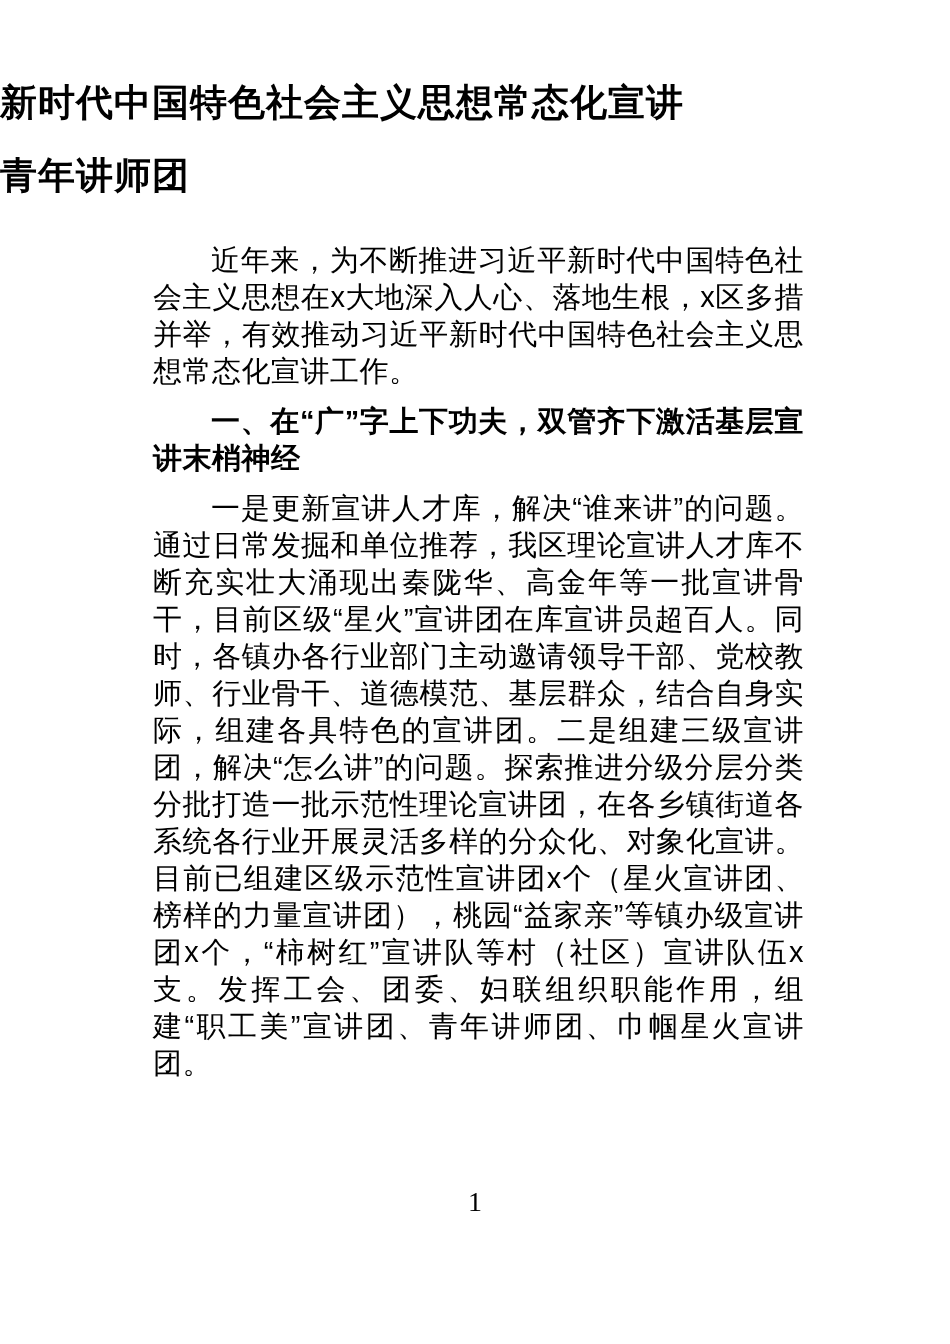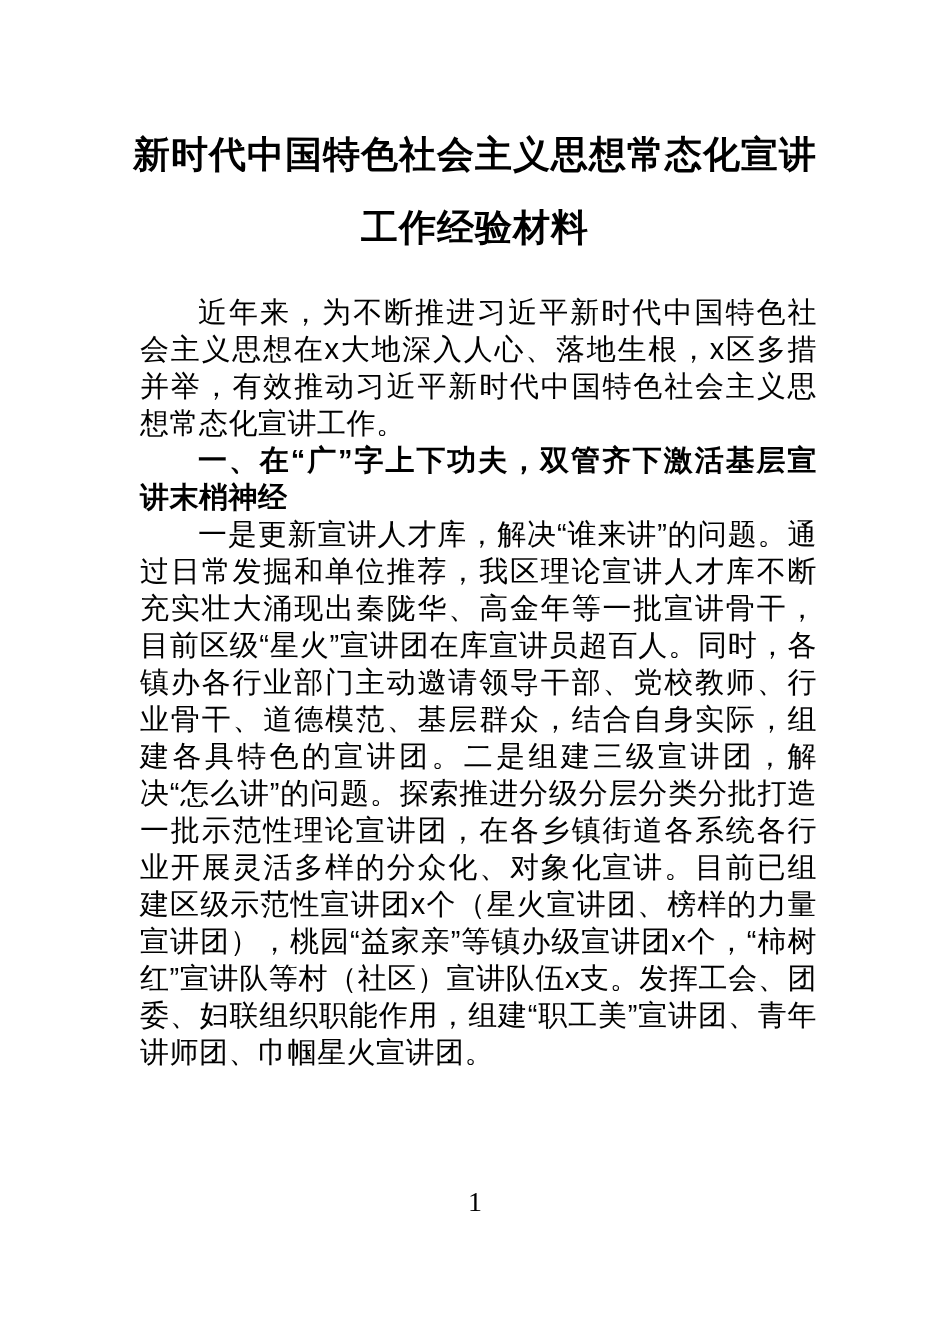--- a/index.html
+++ b/index.html
@@ -12,35 +12,35 @@
     position: relative;
     width: 950px;
     height: 1344px;
     margin: 0 auto;
     background: #ffffff;
     color: #000000;
     font-family: "Liberation Sans", sans-serif;
     overflow: hidden;
   }
   .doc-title {
-    padding-top: 118px;
-    text-align: center;
+    padding-top: 66px;
+    text-align: left;
     font-size: 37px;
     font-weight: 700;
     line-height: 73px;
     letter-spacing: 1px;
   }
   .doc-title .title-line {
     white-space: nowrap;
   }
   .content {
     margin: 30px 133px 0 140px; 
   }
   .content p {
-    margin: 0;
+    margin: 13px;
     font-size: 29px;
     line-height: 37px;
     text-align: justify;
     text-justify: inter-character;
     text-indent: 2em;
     font-weight: 400;
     letter-spacing: 0.5px;
   }
   .content p.heading {
     font-weight: 700;
@@ -55,21 +55,21 @@
     font-size: 28px;
     color: #000000;
   }
 </style>
 </head>
 <body>
 
 <div class="page">
   <div class="doc-title">
     <div class="title-line">新时代中国特色社会主义思想常态化宣讲</div>
-    <div class="title-line">工作经验材料</div>
+    <div class="title-line">青年讲师团</div>
   </div>
 
   <div class="content">
       <p class="body">近年来，为不断推进习近平新时代中国特色社会主义思想在x大地深入人心、落地生根，x区多措并举，有效推动习近平新时代中国特色社会主义思想常态化宣讲工作。</p>
       <p class="heading">一、在“广”字上下功夫，双管齐下激活基层宣讲末梢神经</p>
       <p class="body">一是更新宣讲人才库，解决“谁来讲”的问题。通过日常发掘和单位推荐，我区理论宣讲人才库不断充实壮大涌现出秦陇华、高金年等一批宣讲骨干，目前区级“星火”宣讲团在库宣讲员超百人。同时，各镇办各行业部门主动邀请领导干部、党校教师、行业骨干、道德模范、基层群众，结合自身实际，组建各具特色的宣讲团。二是组建三级宣讲团，解决“怎么讲”的问题。探索推进分级分层分类分批打造一批示范性理论宣讲团，在各乡镇街道各系统各行业开展灵活多样的分众化、对象化宣讲。目前已组建区级示范性宣讲团x个（星火宣讲团、榜样的力量宣讲团），桃园“益家亲”等镇办级宣讲团x个，“柿树红”宣讲队等村（社区）宣讲队伍x支。发挥工会、团委、妇联组织职能作用，组建“职工美”宣讲团、青年讲师团、巾帼星火宣讲团。</p>
     </div>
 
   <div class="page-number">1</div>
 </div>

